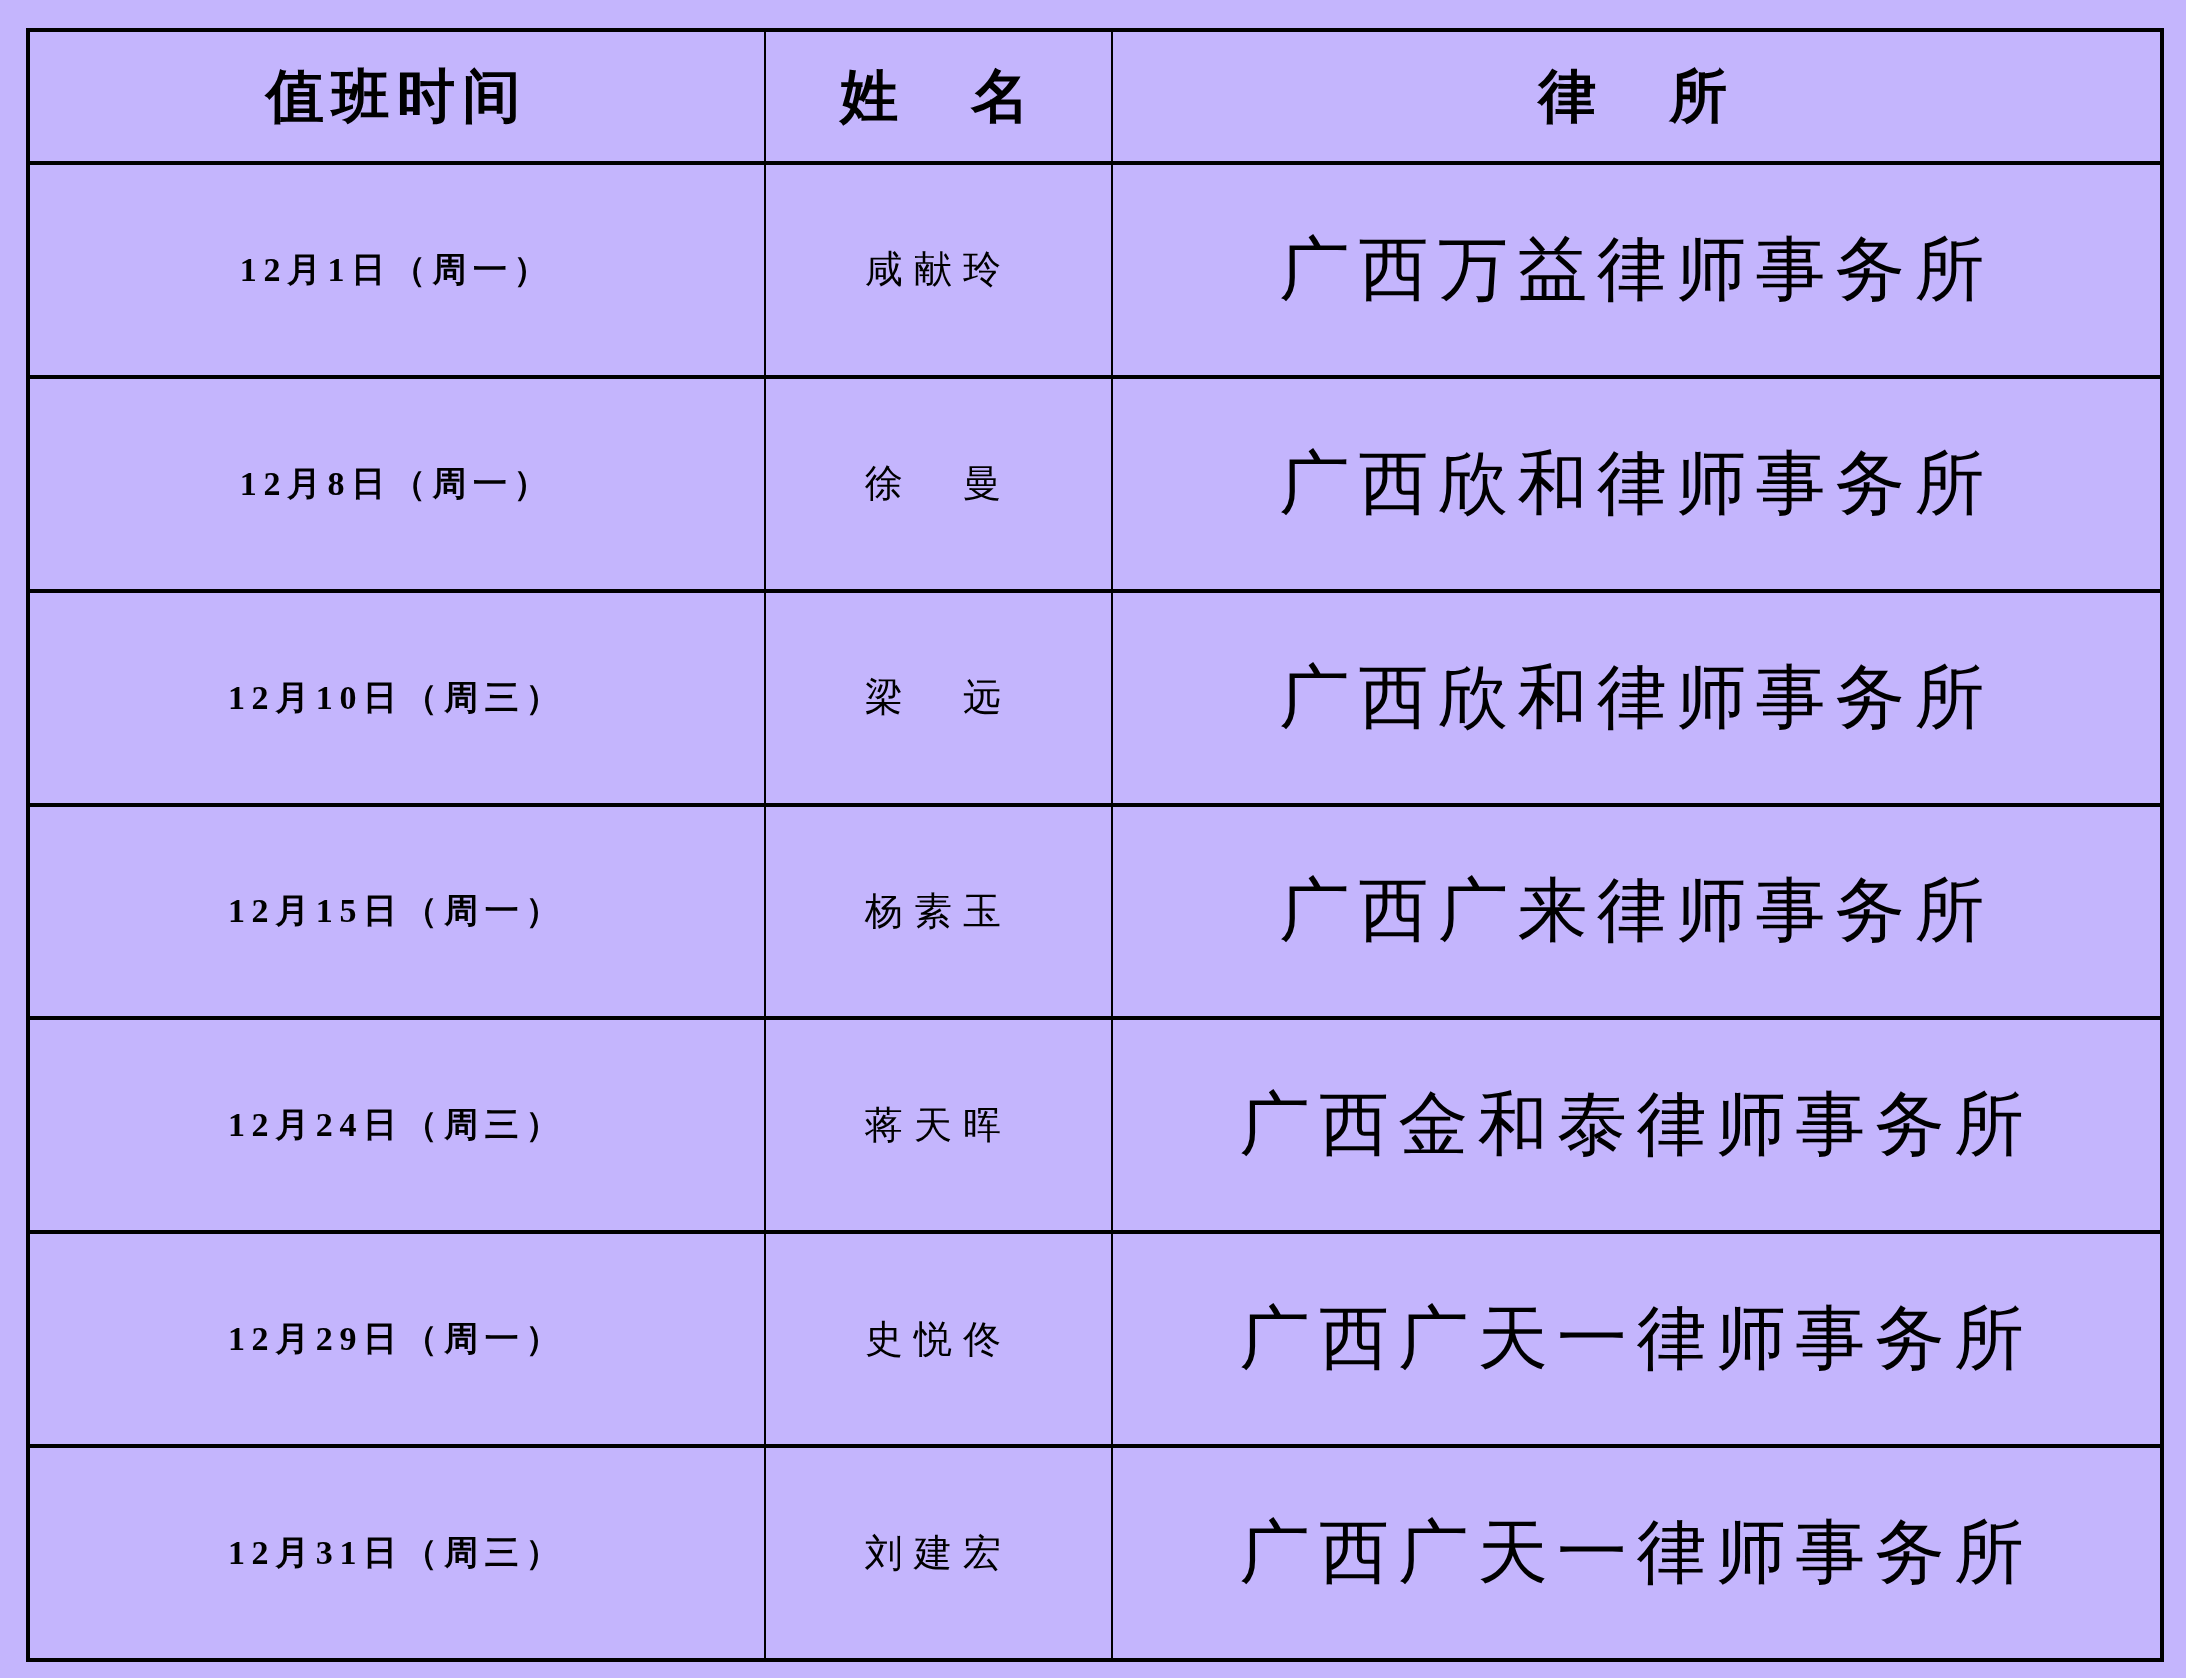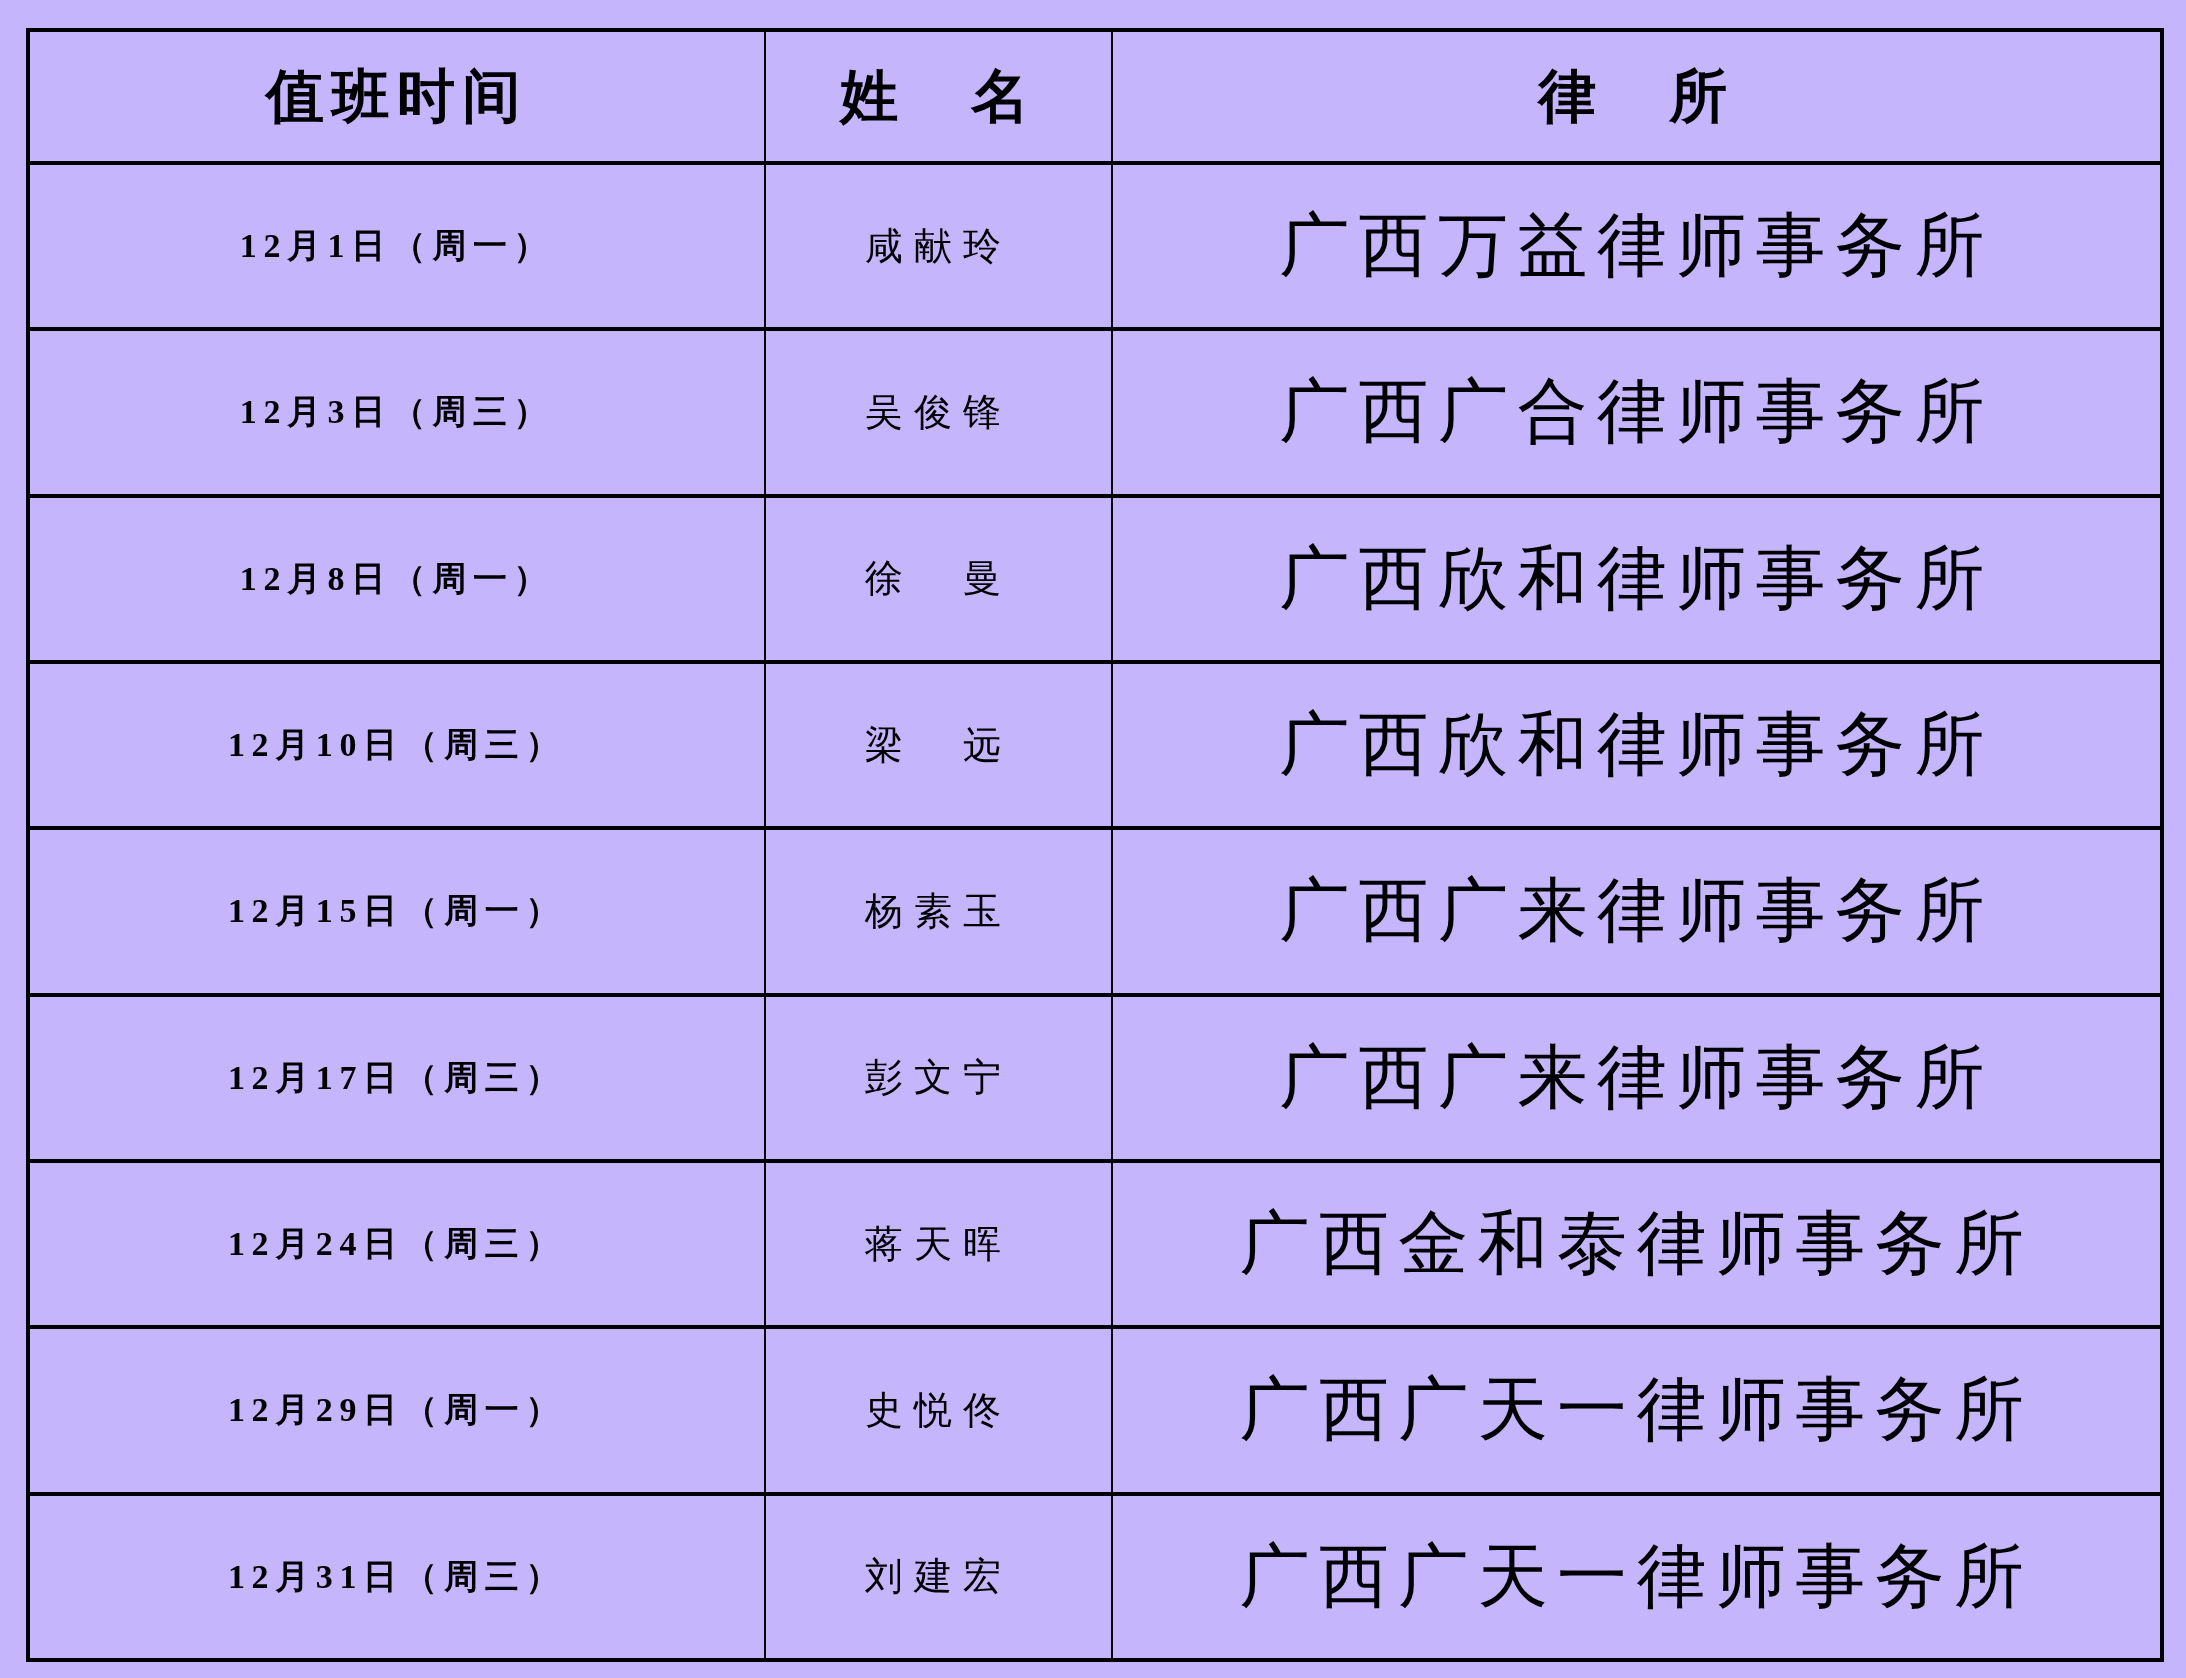--- a/index.html
+++ b/index.html
@@ -86,42 +86,32 @@
         <th>律　所</th>
       </tr>
     </thead>
     <tbody>
       <tr>
         <td class="cell-date">12月1日（周一）</td>
         <td class="cell-name">咸献玲</td>
         <td class="cell-firm">广西万益律师事务所</td>
       </tr>
       <tr>
-        <td class="cell-date">12月3日（周三）</td>
-        <td class="cell-name">吴俊锋</td>
-        <td class="cell-firm">广西广合律师事务所</td>
-      </tr>
-      <tr>
         <td class="cell-date">12月8日（周一）</td>
         <td class="cell-name">徐　曼</td>
         <td class="cell-firm">广西欣和律师事务所</td>
       </tr>
       <tr>
         <td class="cell-date">12月10日（周三）</td>
         <td class="cell-name">梁　远</td>
         <td class="cell-firm">广西欣和律师事务所</td>
       </tr>
       <tr>
         <td class="cell-date">12月15日（周一）</td>
         <td class="cell-name">杨素玉</td>
-        <td class="cell-firm">广西广来律师事务所</td>
-      </tr>
-      <tr>
-        <td class="cell-date">12月17日（周三）</td>
-        <td class="cell-name">彭文宁</td>
         <td class="cell-firm">广西广来律师事务所</td>
       </tr>
       <tr>
         <td class="cell-date">12月24日（周三）</td>
         <td class="cell-name">蒋天晖</td>
         <td class="cell-firm">广西金和泰律师事务所</td>
       </tr>
       <tr>
         <td class="cell-date">12月29日（周一）</td>
         <td class="cell-name">史悦佟</td>

